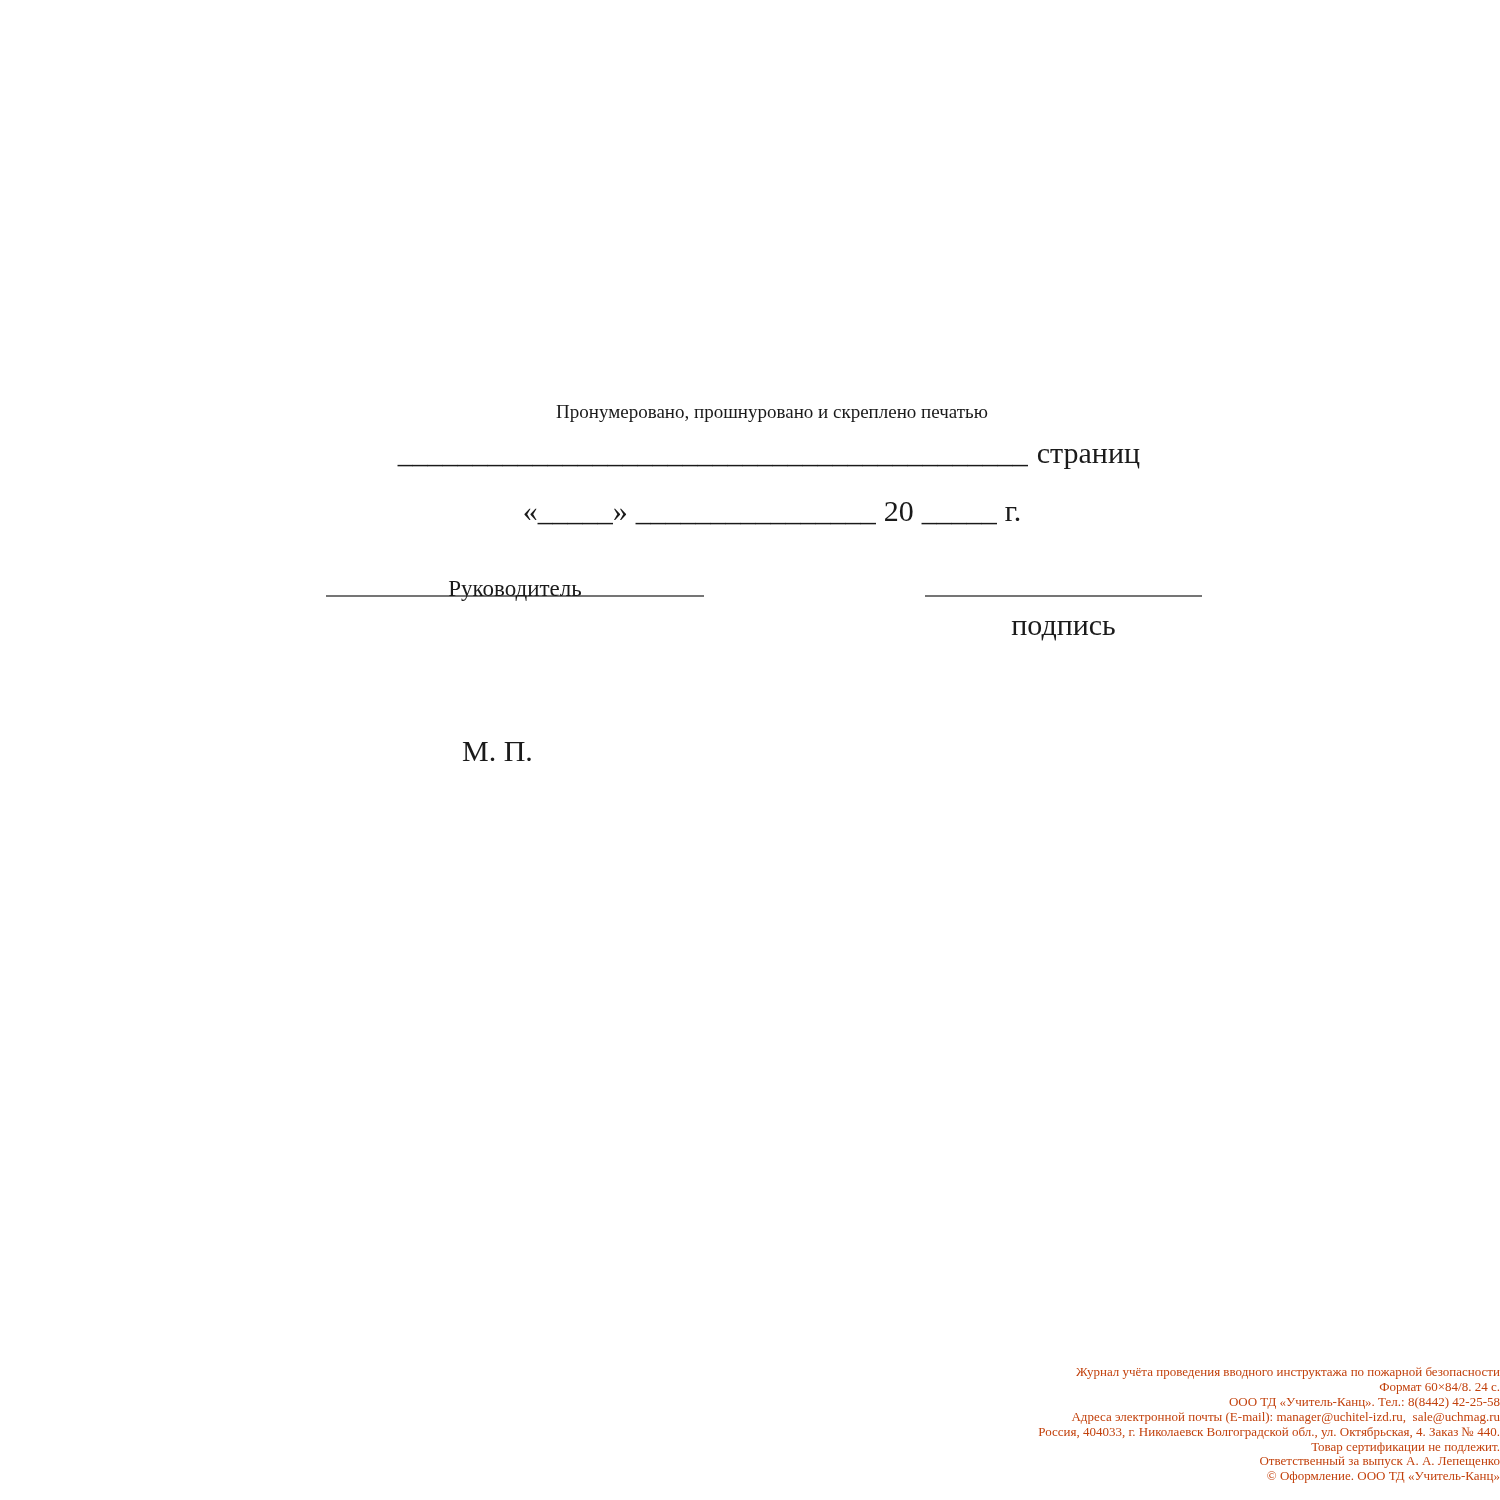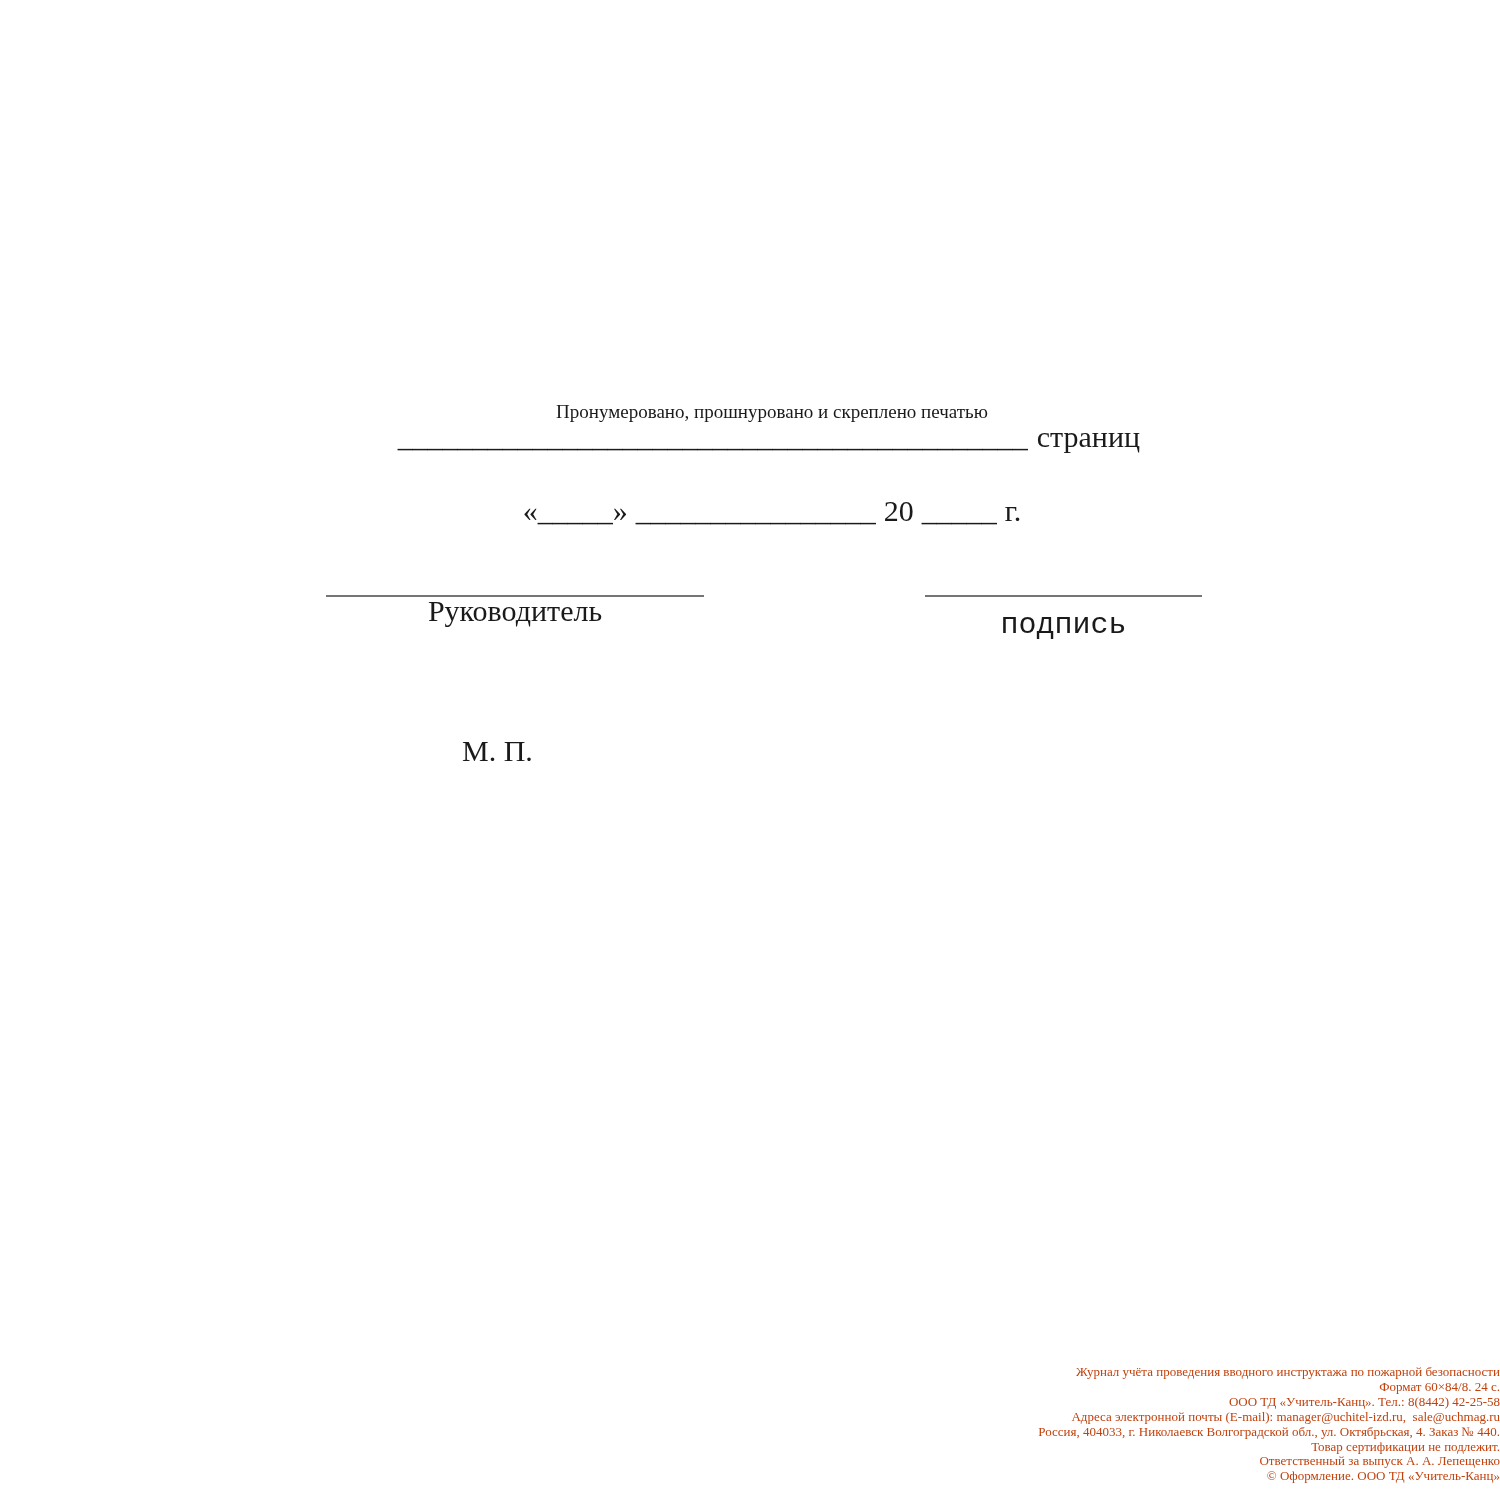--- a/index.html
+++ b/index.html
@@ -20,21 +20,21 @@
   
   .cert-title {
     top: 401px;
     left: 44px;
     right: 0;
     text-align: center;
     font-size: 19px;
     white-space: nowrap;
   }
   .pages-line {
-    top: 420px;
+    top: 436px;
     right: 360px;
     display: flex;
     align-items: baseline;
     gap: 9px;
     font-size: 30px;
     white-space: nowrap;
   }
   .date-line {
     top: 494px;
     left: 44px;
@@ -48,35 +48,34 @@
   }
 
   
   .rule {
     height: 2px;
     background: #757575;
   }
   .rule-left  { top: 595px; left: 326px; width: 378px; }
   .rule-right { top: 595px; left: 925px; width: 277px; }
   .sig-label-left {
-    top: 591px;
+    top: 569px;
     left: 326px;
     width: 378px;
     text-align: center;
-    font-size: 30px;
+    font-size: 23px;
     line-height: 40px;
   }
   .sig-label-right {
     top: 605px;
     left: 925px;
     width: 277px;
     text-align: center;
     font-size: 30px;
     line-height: 40px;
-    font-family: Liberation Mono, monospace;
   }
   .stamp {
     top: 718px;
     left: 462px;
     font-size: 30px;
     white-space: nowrap;
     margin-top: 16px;
   }
 
   

